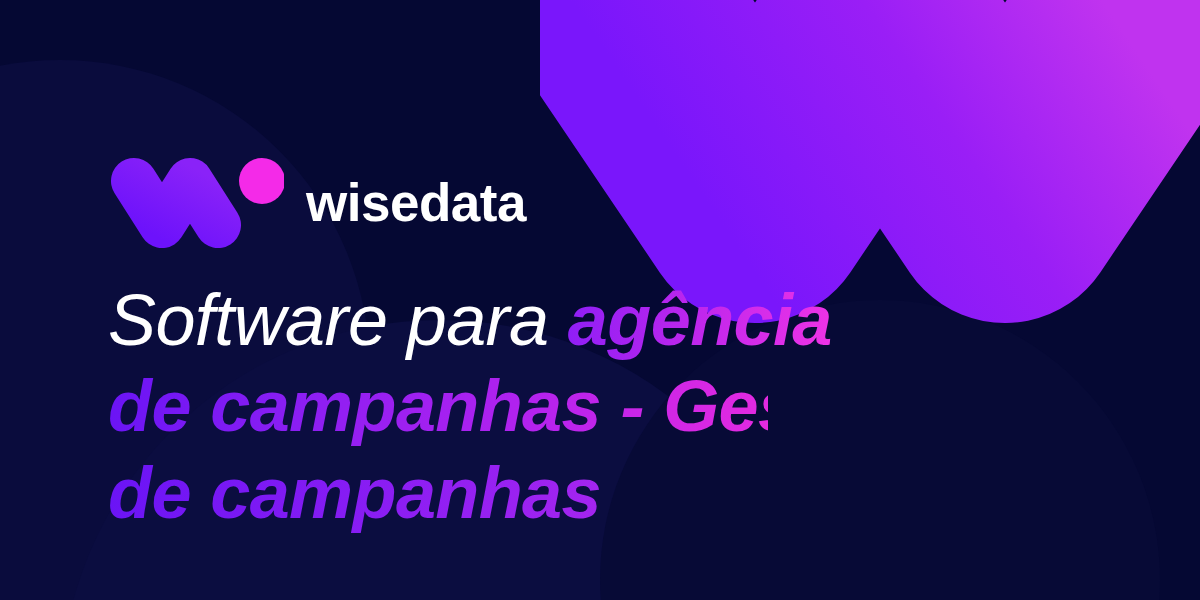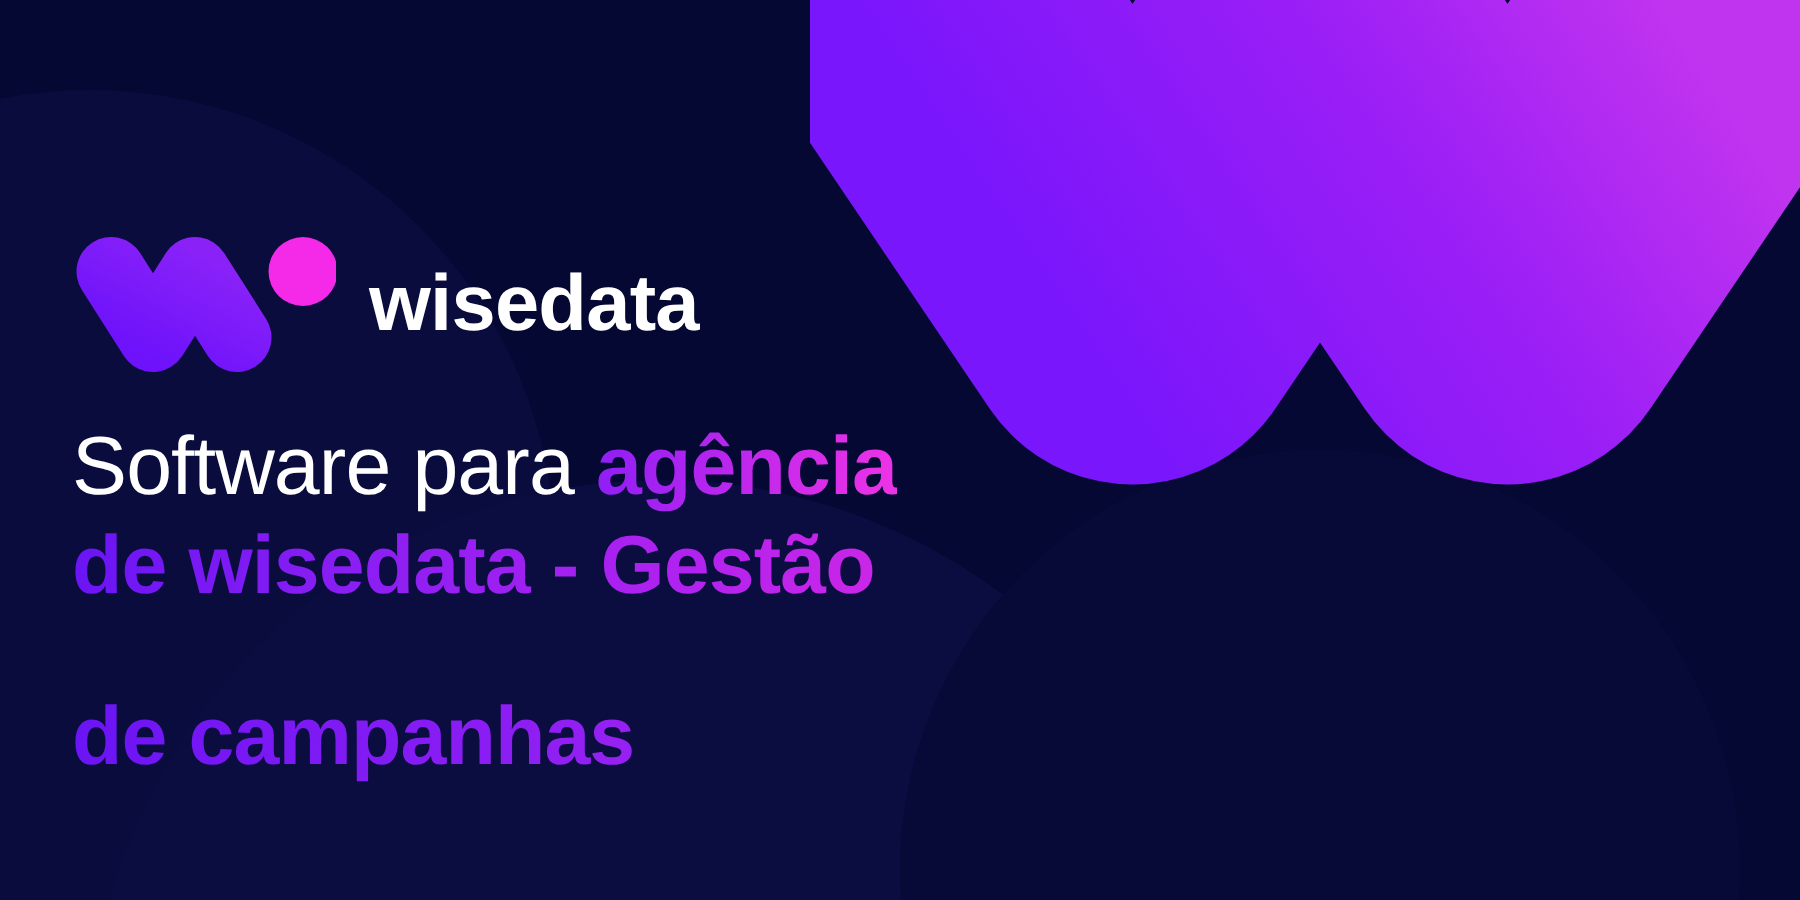--- a/index.html
+++ b/index.html
@@ -66,21 +66,21 @@
   .blob-layer svg {
     display: block;
     width: 100%;
     height: 100%;
   }
 
   
   .content {
     position: relative;
     z-index: 3;
-    padding: 155px 0 0 48px;
+    padding: 155px 0 0 108px;
   }
 
   
   .logo-lockup {
     display: flex;
     align-items: center;
     gap: 22px;
     margin-bottom: 26px;
   }
   .logo-mark {
@@ -102,25 +102,26 @@
     color: #ffffff;
     font-size: 53px;
     font-weight: bold;
     line-height: 0.98;
     letter-spacing: -0.5px;
   }
 
   
   .headline {
     margin: 0;
-    font-size: 55px;
+    font-size: 72px;
     font-weight: bold;
     line-height: 1.2;
     letter-spacing: -0.6px;
     max-width: 660px;
+    font-style: italic;
   }
   .headline .line {
     display: block;
     white-space: nowrap;
   }
   .hl-plain {
     color: #ffffff;
     font-weight: 400;
   }
   .hl-grad {
@@ -136,21 +137,20 @@
     background-clip: text;
     -webkit-text-fill-color: transparent;
     color: transparent;
   }
   .hl-grad-c {
     background-image: linear-gradient(95deg, #6a14f5 0%, #8d1ef3 45%, #b92bec 100%);
     -webkit-background-clip: text;
     background-clip: text;
     -webkit-text-fill-color: transparent;
     color: transparent;
-    margin-top: 48px;
   }
 </style>
 </head>
 <body>
 
 <div id="banner">
 
   <div class="bg-layer">
     <div class="bg-circle bg-circle-left-top"></div>
     <div class="bg-circle bg-circle-center-bottom"></div>
@@ -189,18 +189,18 @@
           <circle cx="154" cy="26" r="23" fill="#f42ae8"></circle>
         </svg>
       </div>
       <div class="logo-wordmark">
         <span class="word">wisedata</span>
       </div>
     </div>
 
     <h1 class="headline">
       <span class="line"><span class="hl-plain">Software para </span><span class="hl-grad-a">agência</span></span>
-      <span class="line hl-grad">de wisedata - Gestão</span>
+      <span class="line hl-grad">de campanhas - Gestão</span>
       <span class="line hl-grad-c">de campanhas</span>
     </h1>
 
   </div>
 </div>
 
 </body></html>

